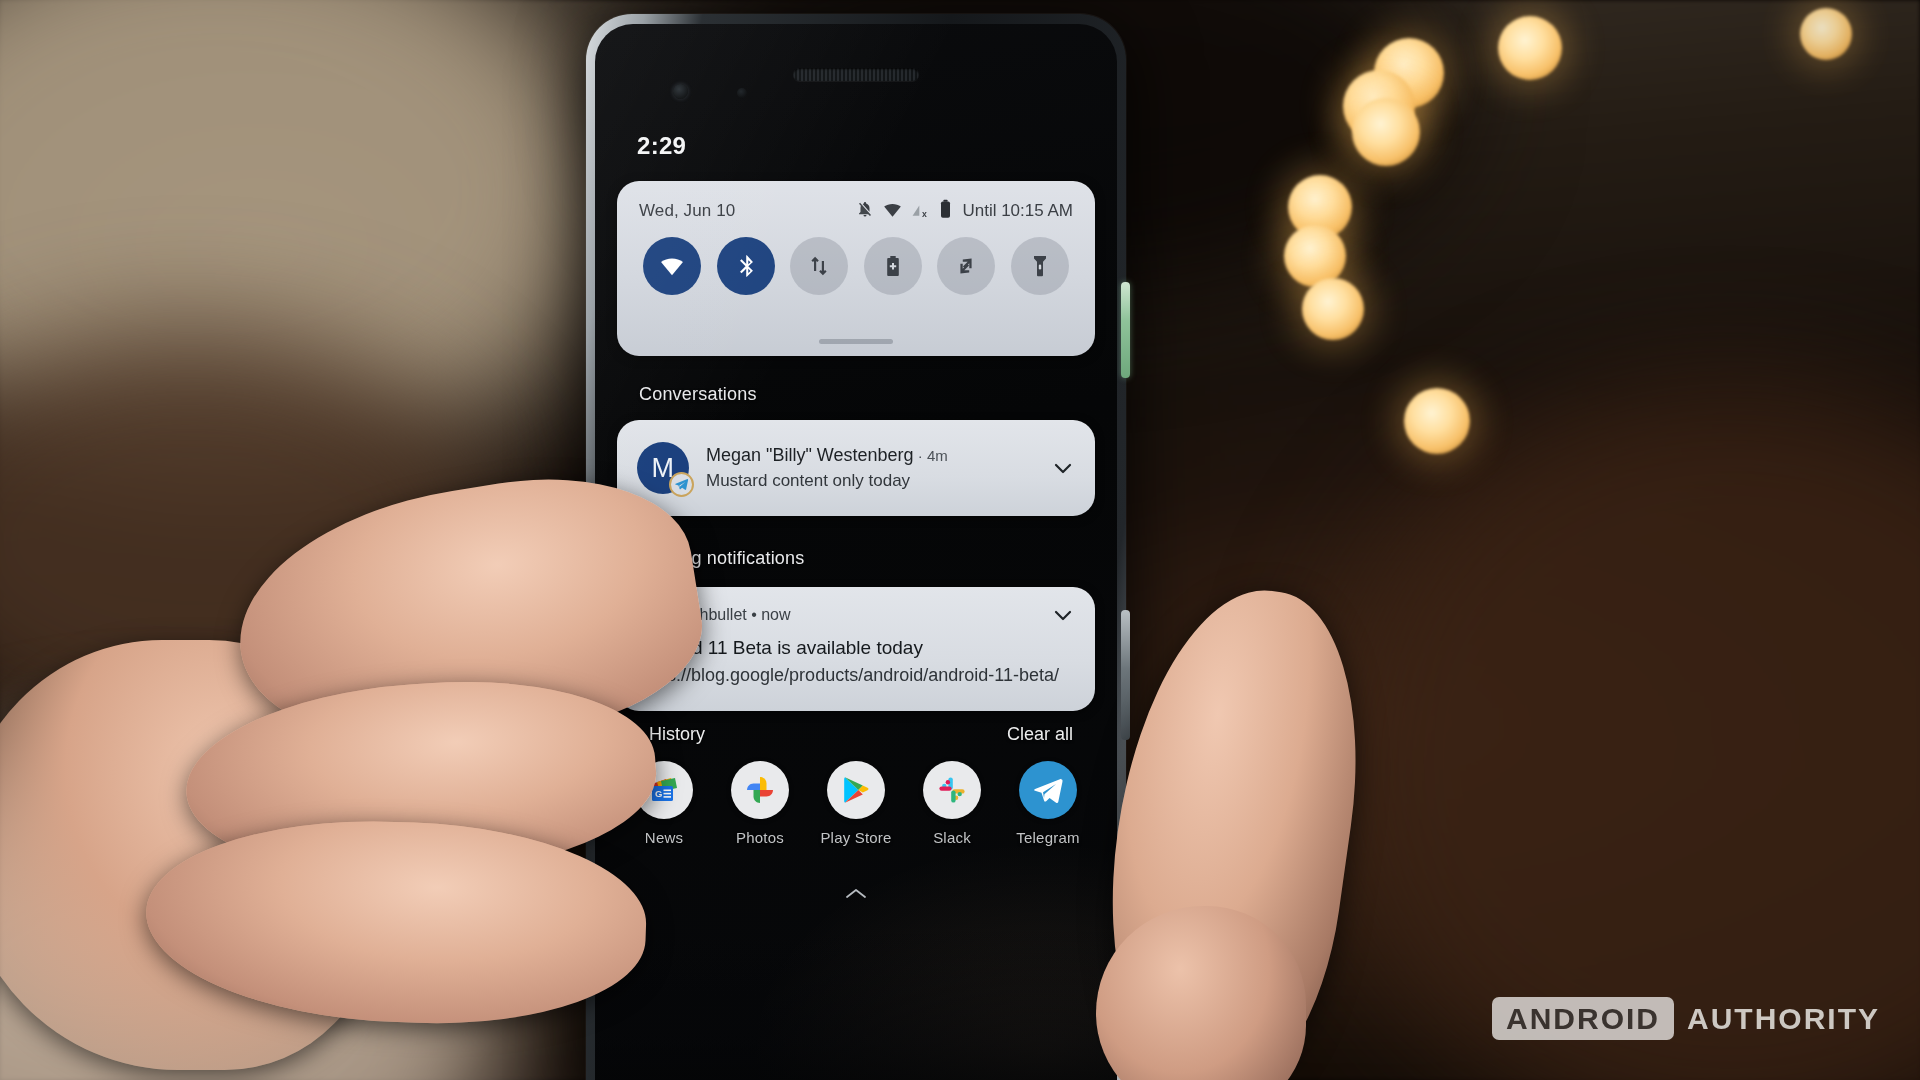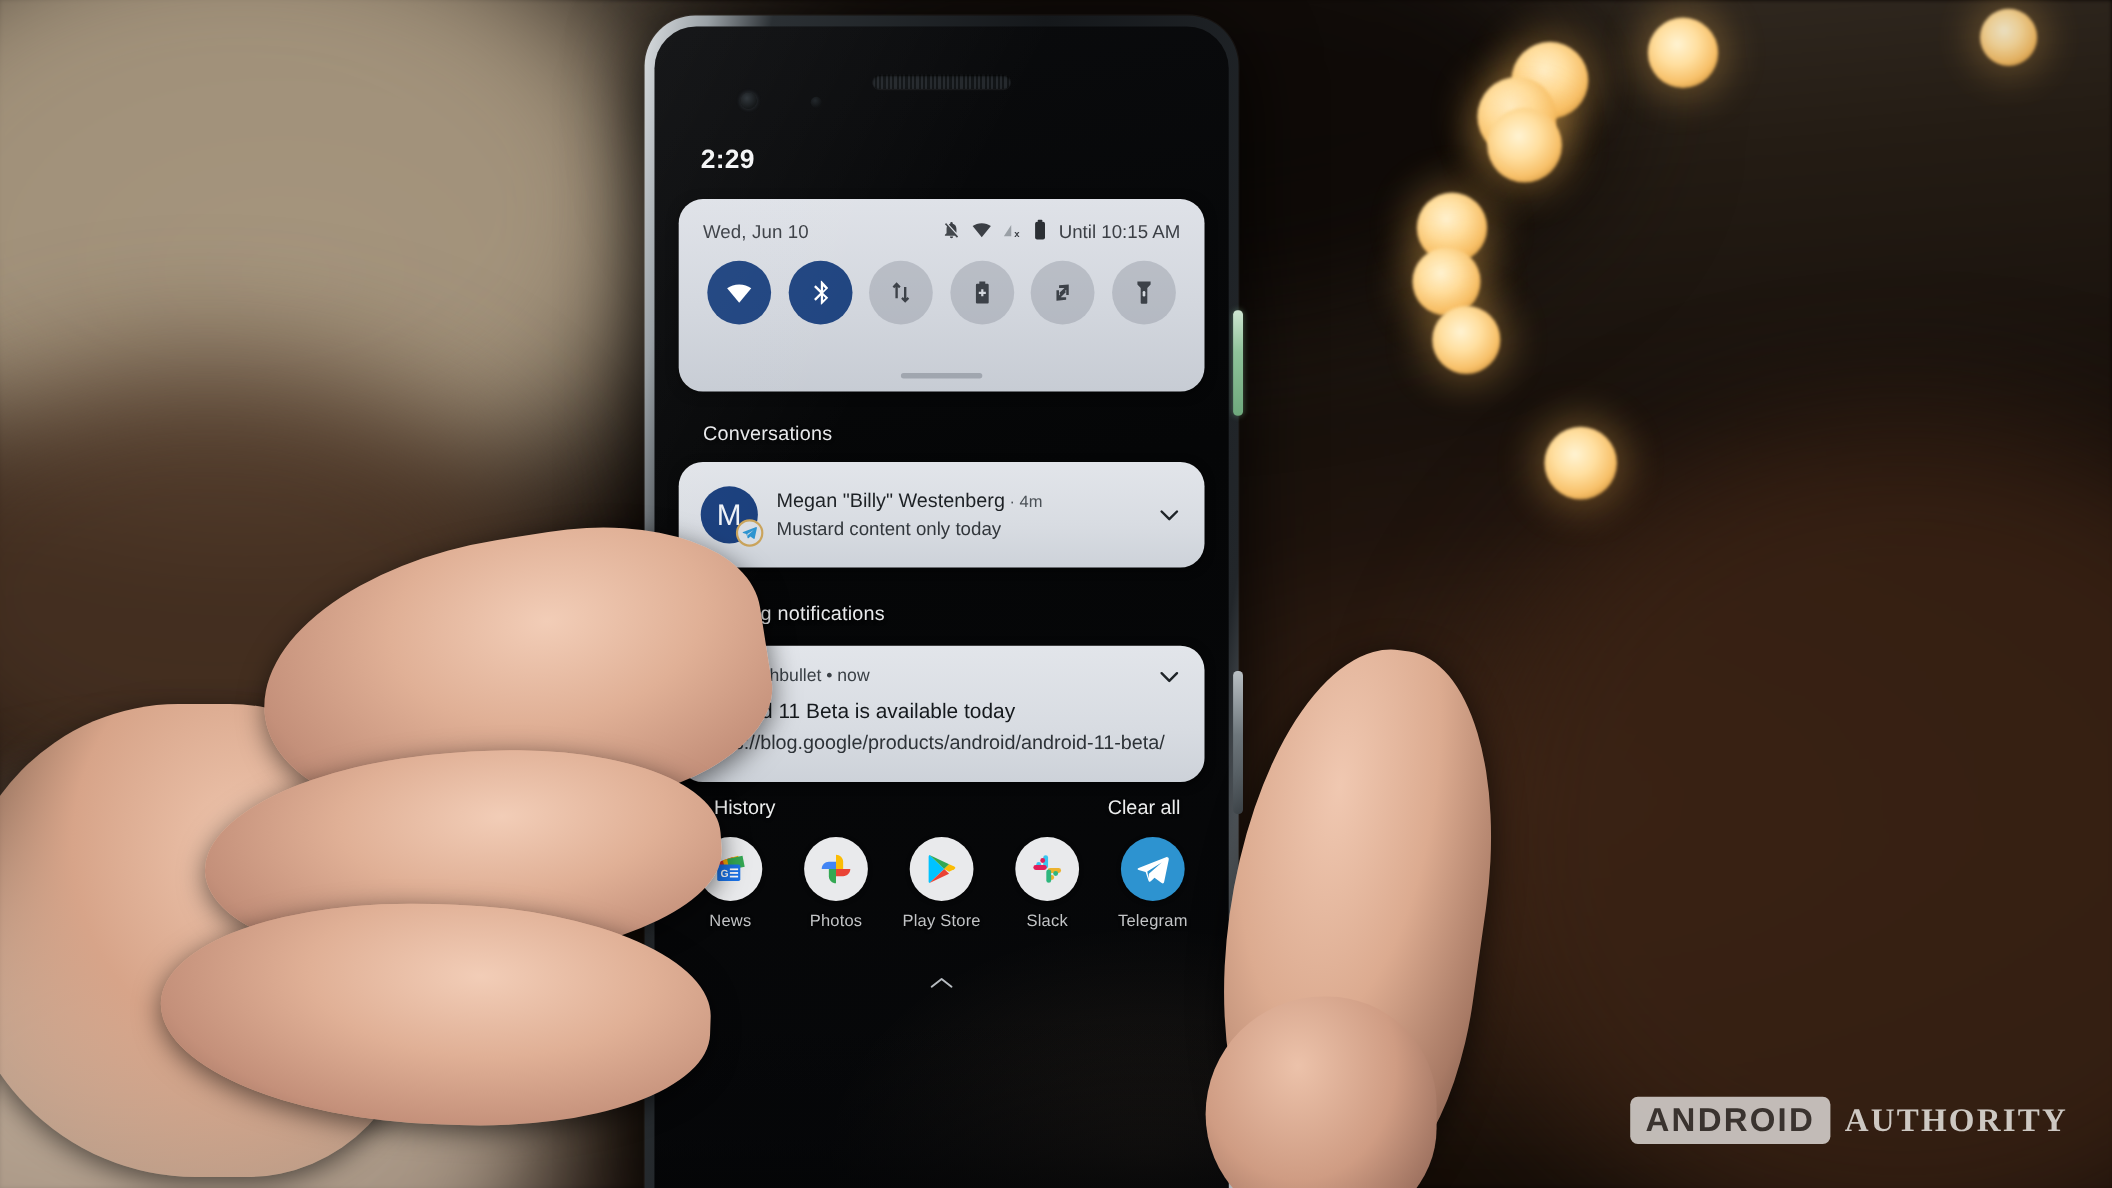--- a/index.html
+++ b/index.html
@@ -236,21 +236,21 @@
   #watermark {
     position:absolute; right:40px; bottom:40px;
     display:flex; align-items:center; gap:13px;
     font-weight:bold; letter-spacing:2px;
   }
   .wm-box {
     background:rgba(214,210,206,.88); color:#3a332f;
     padding:7px 14px 6px; border-radius:7px;
     font-size:30px; line-height:1;
   }
-  .wm-text { color:rgba(222,218,214,.9); font-size:30px; line-height:1;font-family:Liberation Serif, serif; }
+  .wm-text { color:rgba(222,218,214,.9); font-size:30px; line-height:1; }
 </style>
 </head>
 <body>
 
 <div id="scene">
   <div class="bg-base"></div>
   <div class="blur-blob wall-left"></div>
   <div class="blur-blob wall-left2"></div>
   <div class="blur-blob wall-bot"></div>
   <div class="blur-blob wall-right"></div>

